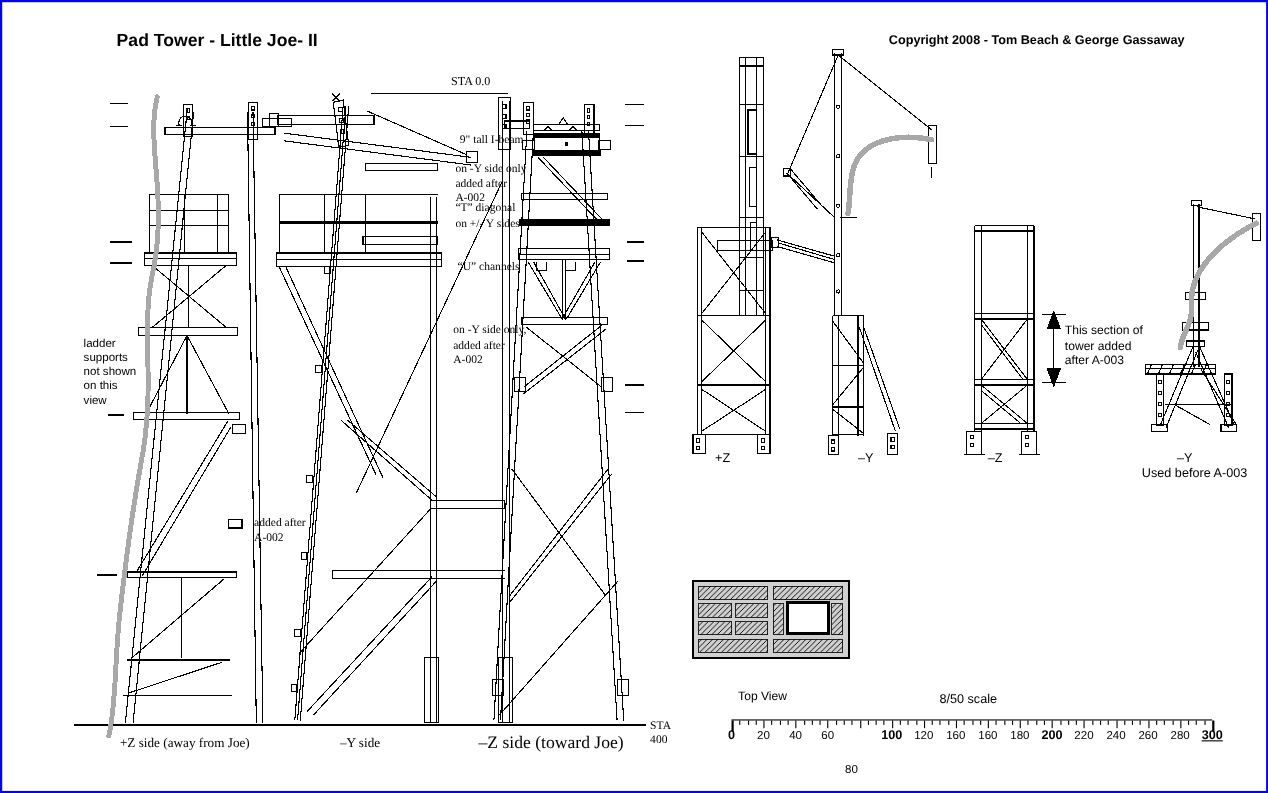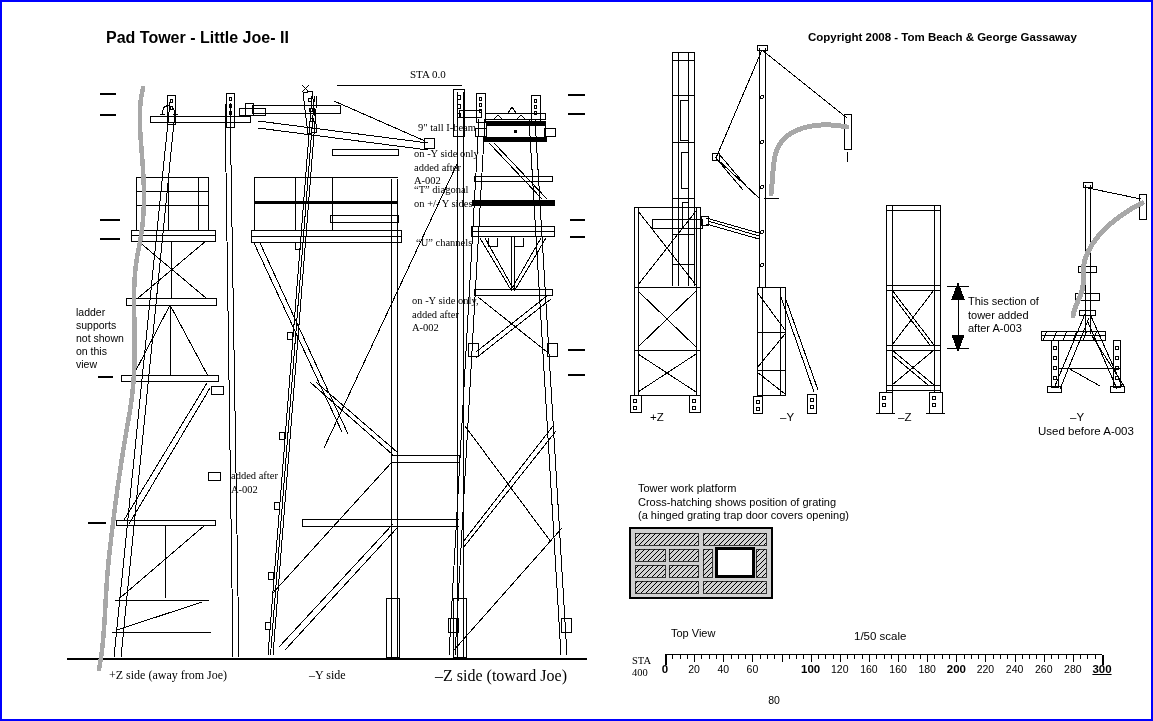--- a/index.html
+++ b/index.html
@@ -281,42 +281,39 @@
 <div class="t serif" style="left:410px;top:292px;font-size:10.5px;line-height:13.5px;">on -Y side only,
 added after
 A-002</div>
 <div class="t sans" style="left:74px;top:304px;font-size:10.5px;line-height:13px;">ladder
 supports
 not shown
 on this
 view</div>
 <div class="t serif" style="left:229px;top:467px;font-size:10.5px;line-height:13.5px;">added after
 A-002</div>
-<div class="t serif" style="left:589px;top:653px;font-size:10.5px;line-height:11.5px;margin-left:41px;">STA
+<div class="t serif" style="left:589px;top:653px;font-size:10.5px;line-height:11.5px;">STA
 400</div>
 
 <div class="t serif" style="left:107px;top:667px;font-size:12px;">+Z side (away from Joe)</div>
 <div class="t serif" style="left:307px;top:667px;font-size:12px;">–Y side</div>
 <div class="t serif" style="left:433px;top:667px;font-size:16px;">–Z side (toward Joe)</div>
 
 <div class="t sans" style="left:648px;top:409px;font-size:11.5px;">+Z</div>
 <div class="t sans" style="left:778px;top:409px;font-size:11.5px;">–Y</div>
 <div class="t sans" style="left:896px;top:409px;font-size:11.5px;">–Z</div>
 <div class="t sans" style="left:1068px;top:409px;font-size:11.5px;">–Y</div>
 
 <div class="t sans" style="left:1036px;top:423px;font-size:11.5px;">Used before A-003</div>
 <div class="t sans" style="left:966px;top:293px;font-size:11px;line-height:13.5px;">This section of
 tower added
 after A-003</div>
 
-<div class="t sans" style="left:636px;top:480px;font-size:11px;line-height:13.5px;">Tower work platform
-Cross-hatching shows position of grating
-(a hinged grating trap door covers opening)</div>
 <div class="t sans" style="left:669px;top:625px;font-size:11px;">Top View</div>
-<div class="t sans" style="left:852px;top:628px;font-size:11.5px;">1/50 scale</div>
+<div class="t sans" style="left:852px;top:628px;font-size:11.5px;">8/50 scale</div>
 
 <div id="ruler">
   <div class="ruler-line"></div>
   <div style="position:absolute;left:0;top:0;width:437px;height:28px;">
         <div class="tick end" style="left: 0px;"></div>
         <div class="tick-label bold" style="left: 0px;">0</div>
         <div class="tick minor" style="left: 7.28333px;"></div>
         <div class="tick minor" style="left: 14.5667px;"></div>
         <div class="tick minor" style="left: 21.85px;"></div>
         <div class="tick major" style="left: 29.1333px;"></div>

